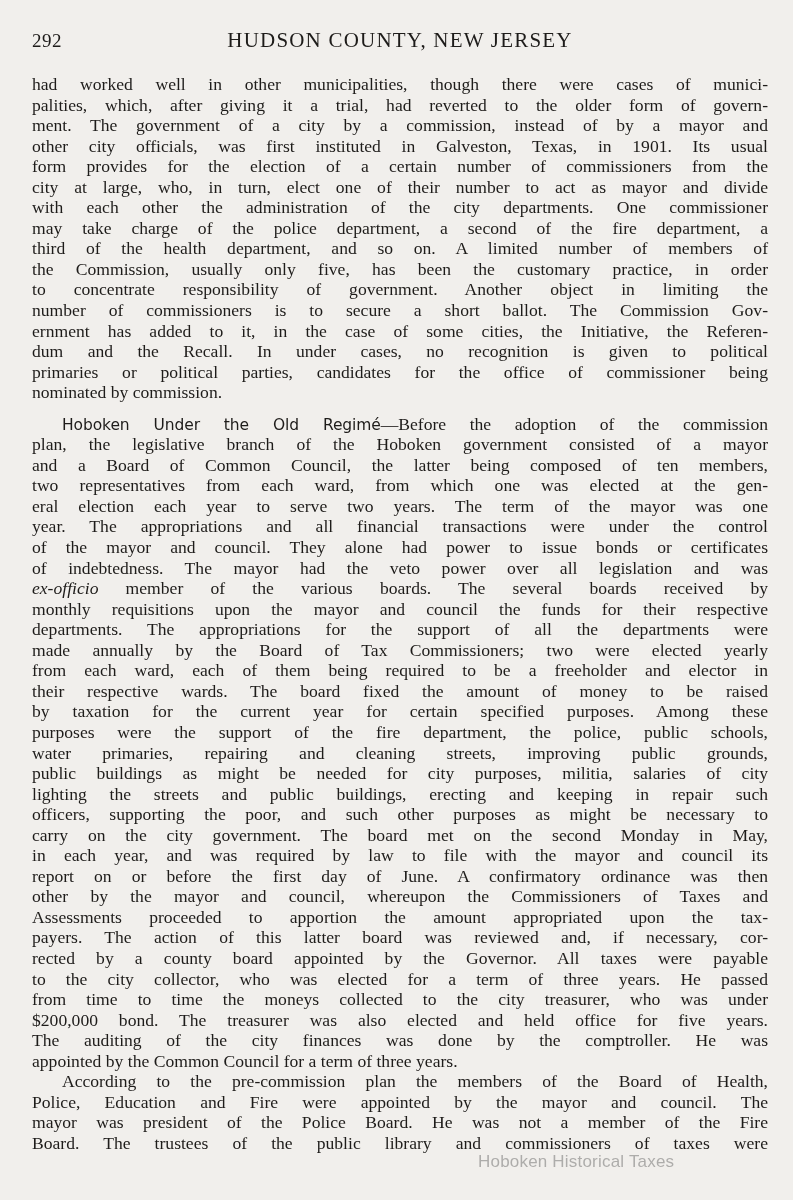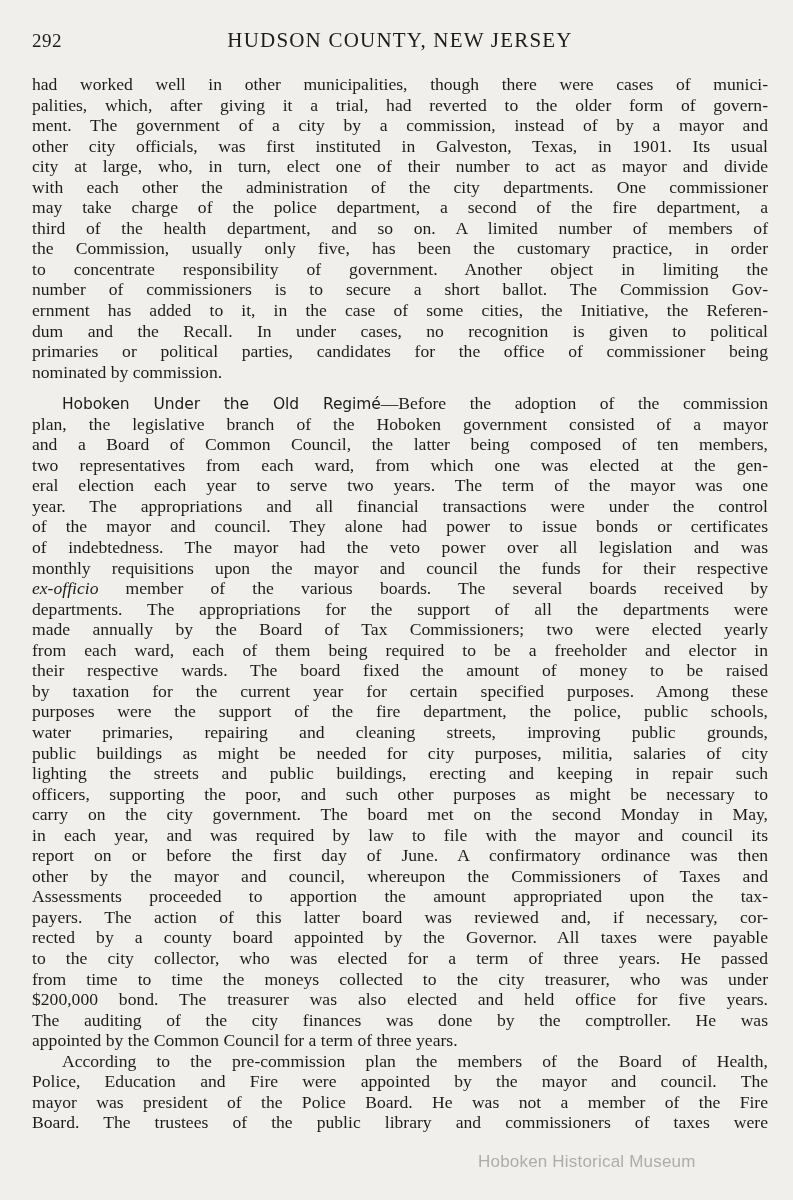--- a/index.html
+++ b/index.html
@@ -100,20 +100,21 @@
     <span class="running-title">HUDSON COUNTY, NEW JERSEY</span>
   </div>
 
   <div class="body-text">
 
     <div>
       <span class="line">had worked well in other municipalities, though there were cases of munici-</span>
       <span class="line">palities, which, after giving it a trial, had reverted to the older form of govern-</span>
       <span class="line">ment.  The government of a city by a commission, instead of by a mayor and</span>
       <span class="line">other city officials, was first instituted in Galveston, Texas, in 1901.  Its usual</span>
+      <span class="line">form provides for the election of a certain number of commissioners from the</span>
       <span class="line">city at large, who, in turn, elect one of their number to act as mayor and divide</span>
       <span class="line">with each other the administration of the city departments.  One commissioner</span>
       <span class="line">may take charge of the police department, a second of the fire department, a</span>
       <span class="line">third of the health department, and so on.  A limited number of members of</span>
       <span class="line">the Commission, usually only five, has been the customary practice, in order</span>
       <span class="line">to concentrate responsibility of government.  Another object in limiting the</span>
       <span class="line">number of commissioners is to secure a short ballot.  The Commission Gov-</span>
       <span class="line">ernment has added to it, in the case of some cities, the Initiative, the Referen-</span>
       <span class="line">dum and the Recall.  In under cases, no recognition is given to political</span>
       <span class="line">primaries or political parties, candidates for the office of commissioner being</span>
@@ -124,22 +125,22 @@
 
     <div>
       <span class="line indent"><span class="heading-run">Hoboken Under the Old Regimé</span><span>—</span><span>Before the adoption of the commission</span></span>
       <span class="line">plan, the legislative branch of the Hoboken government consisted of a mayor</span>
       <span class="line">and a Board of Common Council, the latter being composed of ten members,</span>
       <span class="line">two representatives from each ward, from which one was elected at the gen-</span>
       <span class="line">eral election each year to serve two years.  The term of the mayor was one</span>
       <span class="line">year.  The appropriations and all financial transactions were under the control</span>
       <span class="line">of the mayor and council.  They alone had power to issue bonds or certificates</span>
       <span class="line">of indebtedness.  The mayor had the veto power over all legislation and was</span>
+      <span class="line"><span class="italic">ex-officio</span><span> member of the various boards.  The several boards received by</span></span>
       <span class="line">monthly requisitions upon the mayor and council the funds for their respective</span>
-      <span class="line"><span class="italic">ex-officio</span><span> member of the various boards.  The several boards received by</span></span>
       <span class="line">departments.  The appropriations for the support of all the departments were</span>
       <span class="line">made annually by the Board of Tax Commissioners; two were elected yearly</span>
       <span class="line">from each ward, each of them being required to be a freeholder and elector in</span>
       <span class="line">their respective wards.  The board fixed the amount of money to be raised</span>
       <span class="line">by taxation for the current year for certain specified purposes.  Among these</span>
       <span class="line">purposes were the support of the fire department, the police, public schools,</span>
       <span class="line">water primaries, repairing and cleaning streets, improving public grounds,</span>
       <span class="line">public buildings as might be needed for city purposes, militia, salaries of city</span>
       <span class="line">lighting the streets and public buildings, erecting and keeping in repair such</span>
       <span class="line">officers, supporting the poor, and such other purposes as might be necessary to</span>
@@ -158,14 +159,14 @@
     </div>
 
     <div>
       <span class="line indent">According to the pre-commission plan the members of the Board of Health,</span>
       <span class="line">Police, Education and Fire were appointed by the mayor and council.  The</span>
       <span class="line">mayor was president of the Police Board.  He was not a member of the Fire</span>
       <span class="line">Board.  The trustees of the public library and commissioners of taxes were</span>
     </div>
   </div>
 
-  <div class="watermark">Hoboken Historical Museum</div>
+  <div class="watermark">Hoboken Historical Taxes</div>
 </div>
 
 </body></html>

